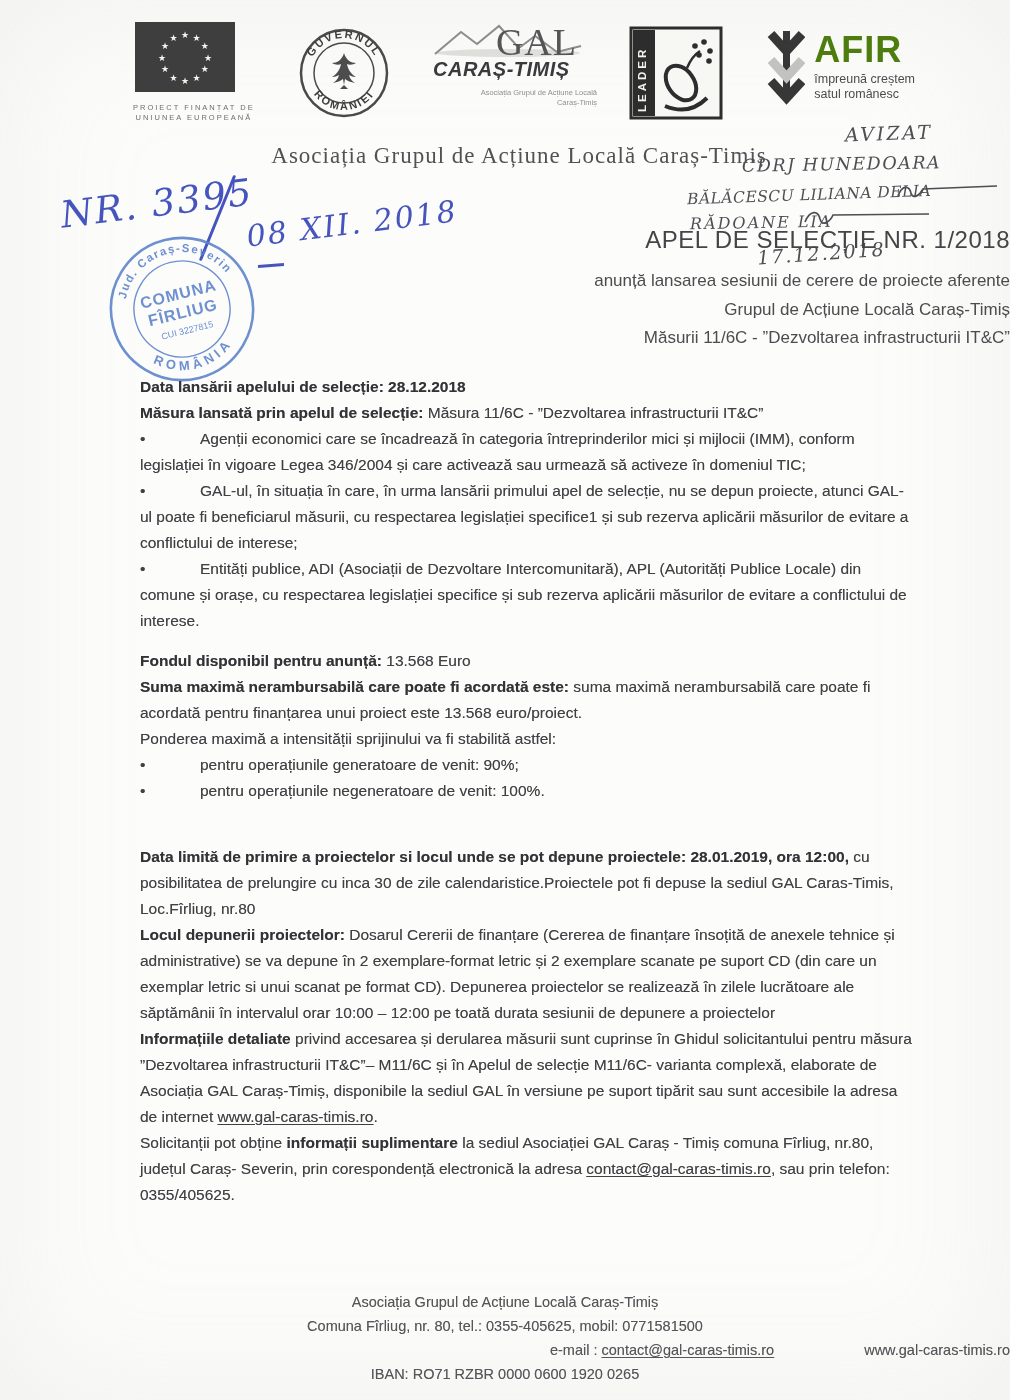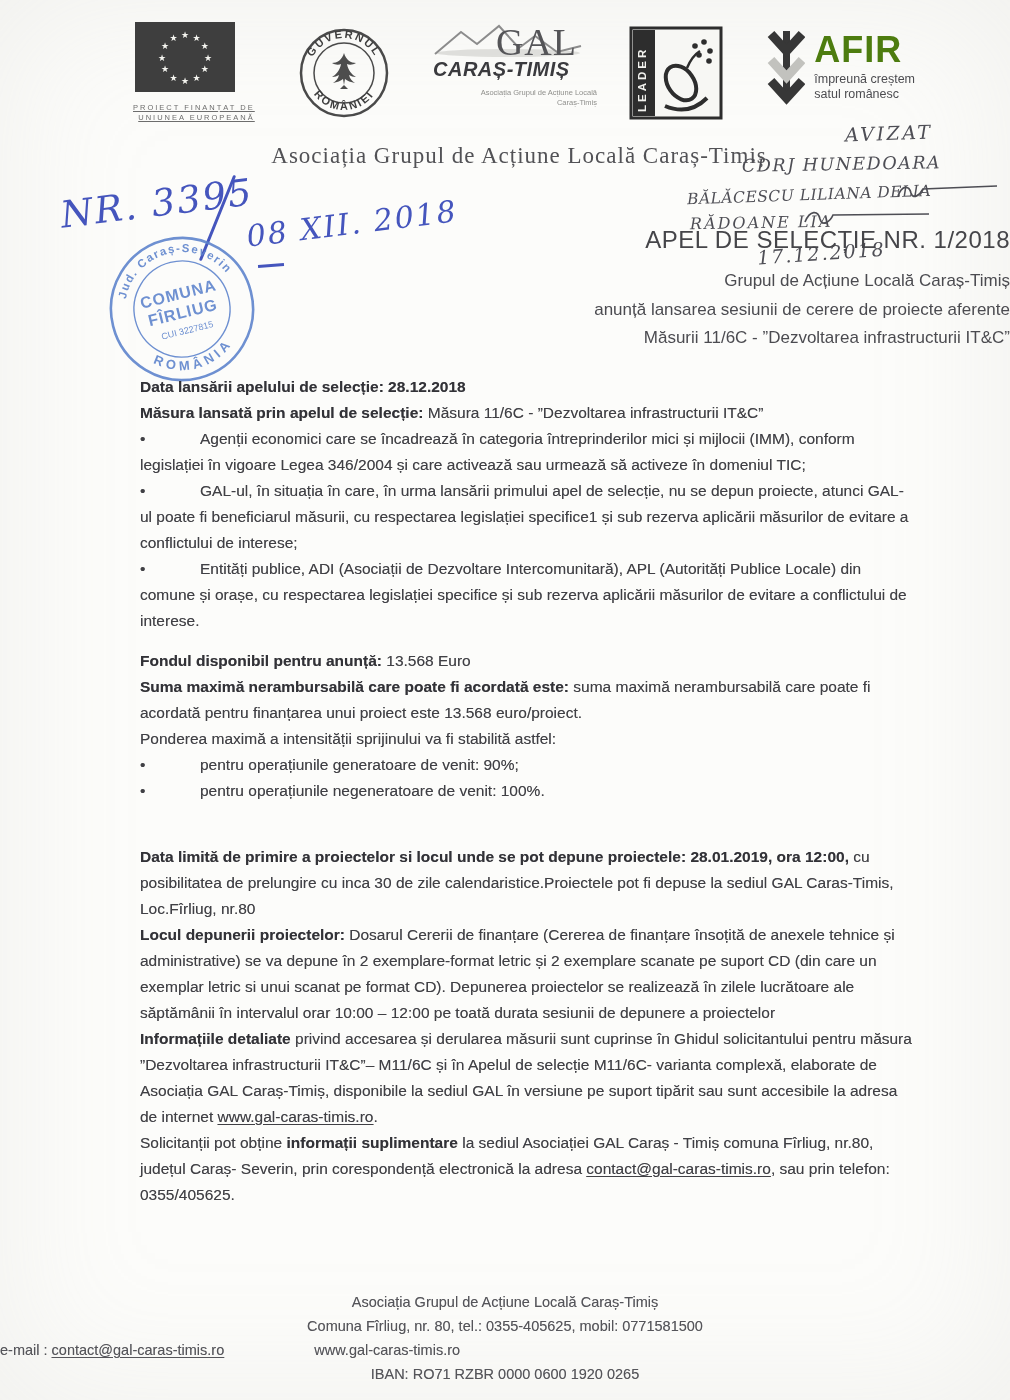--- a/index.html
+++ b/index.html
@@ -7,21 +7,21 @@
     position:relative; width:1010px; height:1400px; margin:0 auto;
     background:#fcfcfa; overflow:hidden;
     font-family:"Liberation Sans", sans-serif;
     color:#3f3f44;
     box-shadow:inset 0 0 140px rgba(190,190,184,.18);
   }
   .page *{box-sizing:border-box;}
   
   .logos{position:absolute; top:22px; left:133px; width:782px; display:flex; justify-content:space-between; align-items:flex-start;}
   .logo{flex:0 0 auto;}
-  .eu-cap{margin-top:5px; text-align:right; font-size:7.5px; letter-spacing:2px; color:#6d6d6d; line-height:10px;text-decoration:underline;}
+  .eu-cap{margin-top:5px; text-align:center; font-size:7.5px; letter-spacing:2px; color:#6d6d6d; line-height:10px;}
   .gal-box{position:relative; width:152px; height:112px;}
   .gal-name{position:absolute; top:-2px; right:8px; font-family:"Liberation Serif",serif; font-size:38px; color:#555558; letter-spacing:1px;}
   .gal-region{position:absolute; top:36px; left:0; width:100%; font-style:italic; font-weight:bold; font-size:20px; letter-spacing:.5px; color:#3a3a3e;}
   .gal-cap{position:absolute; top:66px; left:12px; width:100%; text-align:right; font-size:7.5px; color:#8f8f8c; line-height:9.5px;}
   .afir-box{display:flex; gap:9px; margin-top:4px;}
   .afir-texts{padding-top:6px;}
   .afir-name{font-size:36px; font-weight:bold; color:#4d7c0f; letter-spacing:1px; line-height:36px;}
   .afir-tag{margin-top:4px; font-size:12.5px; color:#4c4c50; line-height:15px;}
   
   .doc-title{position:absolute; top:143px; left:0; width:100%; padding-left:28px; margin:0; text-align:center;
@@ -52,21 +52,21 @@
     text-shadow:0 0 .4px rgba(64,64,70,.5);}
   .body p{margin:0;}
   .b{font-weight:bold; color:#323237;}
   .gap-a{margin-top:14px !important;}
   .gap-b{margin-top:40px !important;}
   .dot{display:inline-block; width:60px;}
   .lnk{color:#3f3f44; text-decoration:underline; text-underline-offset:2px;}
   
   .footer{position:absolute; top:1290px; left:0; width:100%; text-align:center; font-size:14.5px; line-height:24px; color:#55555a;
     text-shadow:0 0 .4px rgba(85,85,90,.45);}
-  .f-row{display:flex; justify-content:flex-start; gap:90px;}
+  .f-row{display:flex; justify-content:flex-end; gap:90px;}
   .f-email{text-decoration:underline; text-underline-offset:2px; color:#55555a;}
 </style>
 </head>
 <body>
 
 <div class="page">
 
   <header class="logos">
 
     <div class="logo">
@@ -192,22 +192,22 @@
       <textPath href="#stBot" startOffset="50%" text-anchor="middle">ROMÂNIA</textPath>
     </text>
     <text x="76" y="66" text-anchor="middle" font-size="16" font-weight="bold" fill="#5b82cc" letter-spacing="1">COMUNA</text>
     <text x="76" y="85" text-anchor="middle" font-size="16" font-weight="bold" fill="#5b82cc" letter-spacing="1">FÎRLIUG</text>
     <text x="76" y="101" text-anchor="middle" font-size="9" fill="#5b82cc">CUI 3227815</text>
   </svg>
 
   <section class="heading">
     <div class="heading-main">APEL DE SELECȚIE NR. 1/2018</div>
     <div class="heading-sub">
+      <div>anunță lansarea sesiunii de cerere de proiecte aferente</div>
       <div>Grupul de Acțiune Locală Caraș-Timiș</div>
-      <div>anunță lansarea sesiunii de cerere de proiecte aferente</div>
       <div>Măsurii 11/6C - ”Dezvoltarea infrastructurii IT&amp;C”</div>
     </div>
   </section>
 
   <main class="body">
     <p><span class="b">Data lansării apelului de selecție: 28.12.2018</span></p>
     <p><span class="b">Măsura lansată prin apelul de selecție:</span><span> Măsura 11/6C - ”Dezvoltarea infrastructurii IT&amp;C”</span></p>
 
     <p><span class="dot">•</span><span>Agenții economici care se încadrează în categoria întreprinderilor mici și mijlocii (IMM), conform legislației în vigoare Legea 346/2004 și care activează sau urmează să activeze în domeniul TIC;</span></p>
     <p><span class="dot">•</span><span>GAL-ul, în situația în care, în urma lansării primului apel de selecție, nu se depun proiecte, atunci GAL-ul poate fi beneficiarul măsurii, cu respectarea legislației specifice1 și sub rezerva aplicării măsurilor de evitare a conflictului de interese;</span></p>

